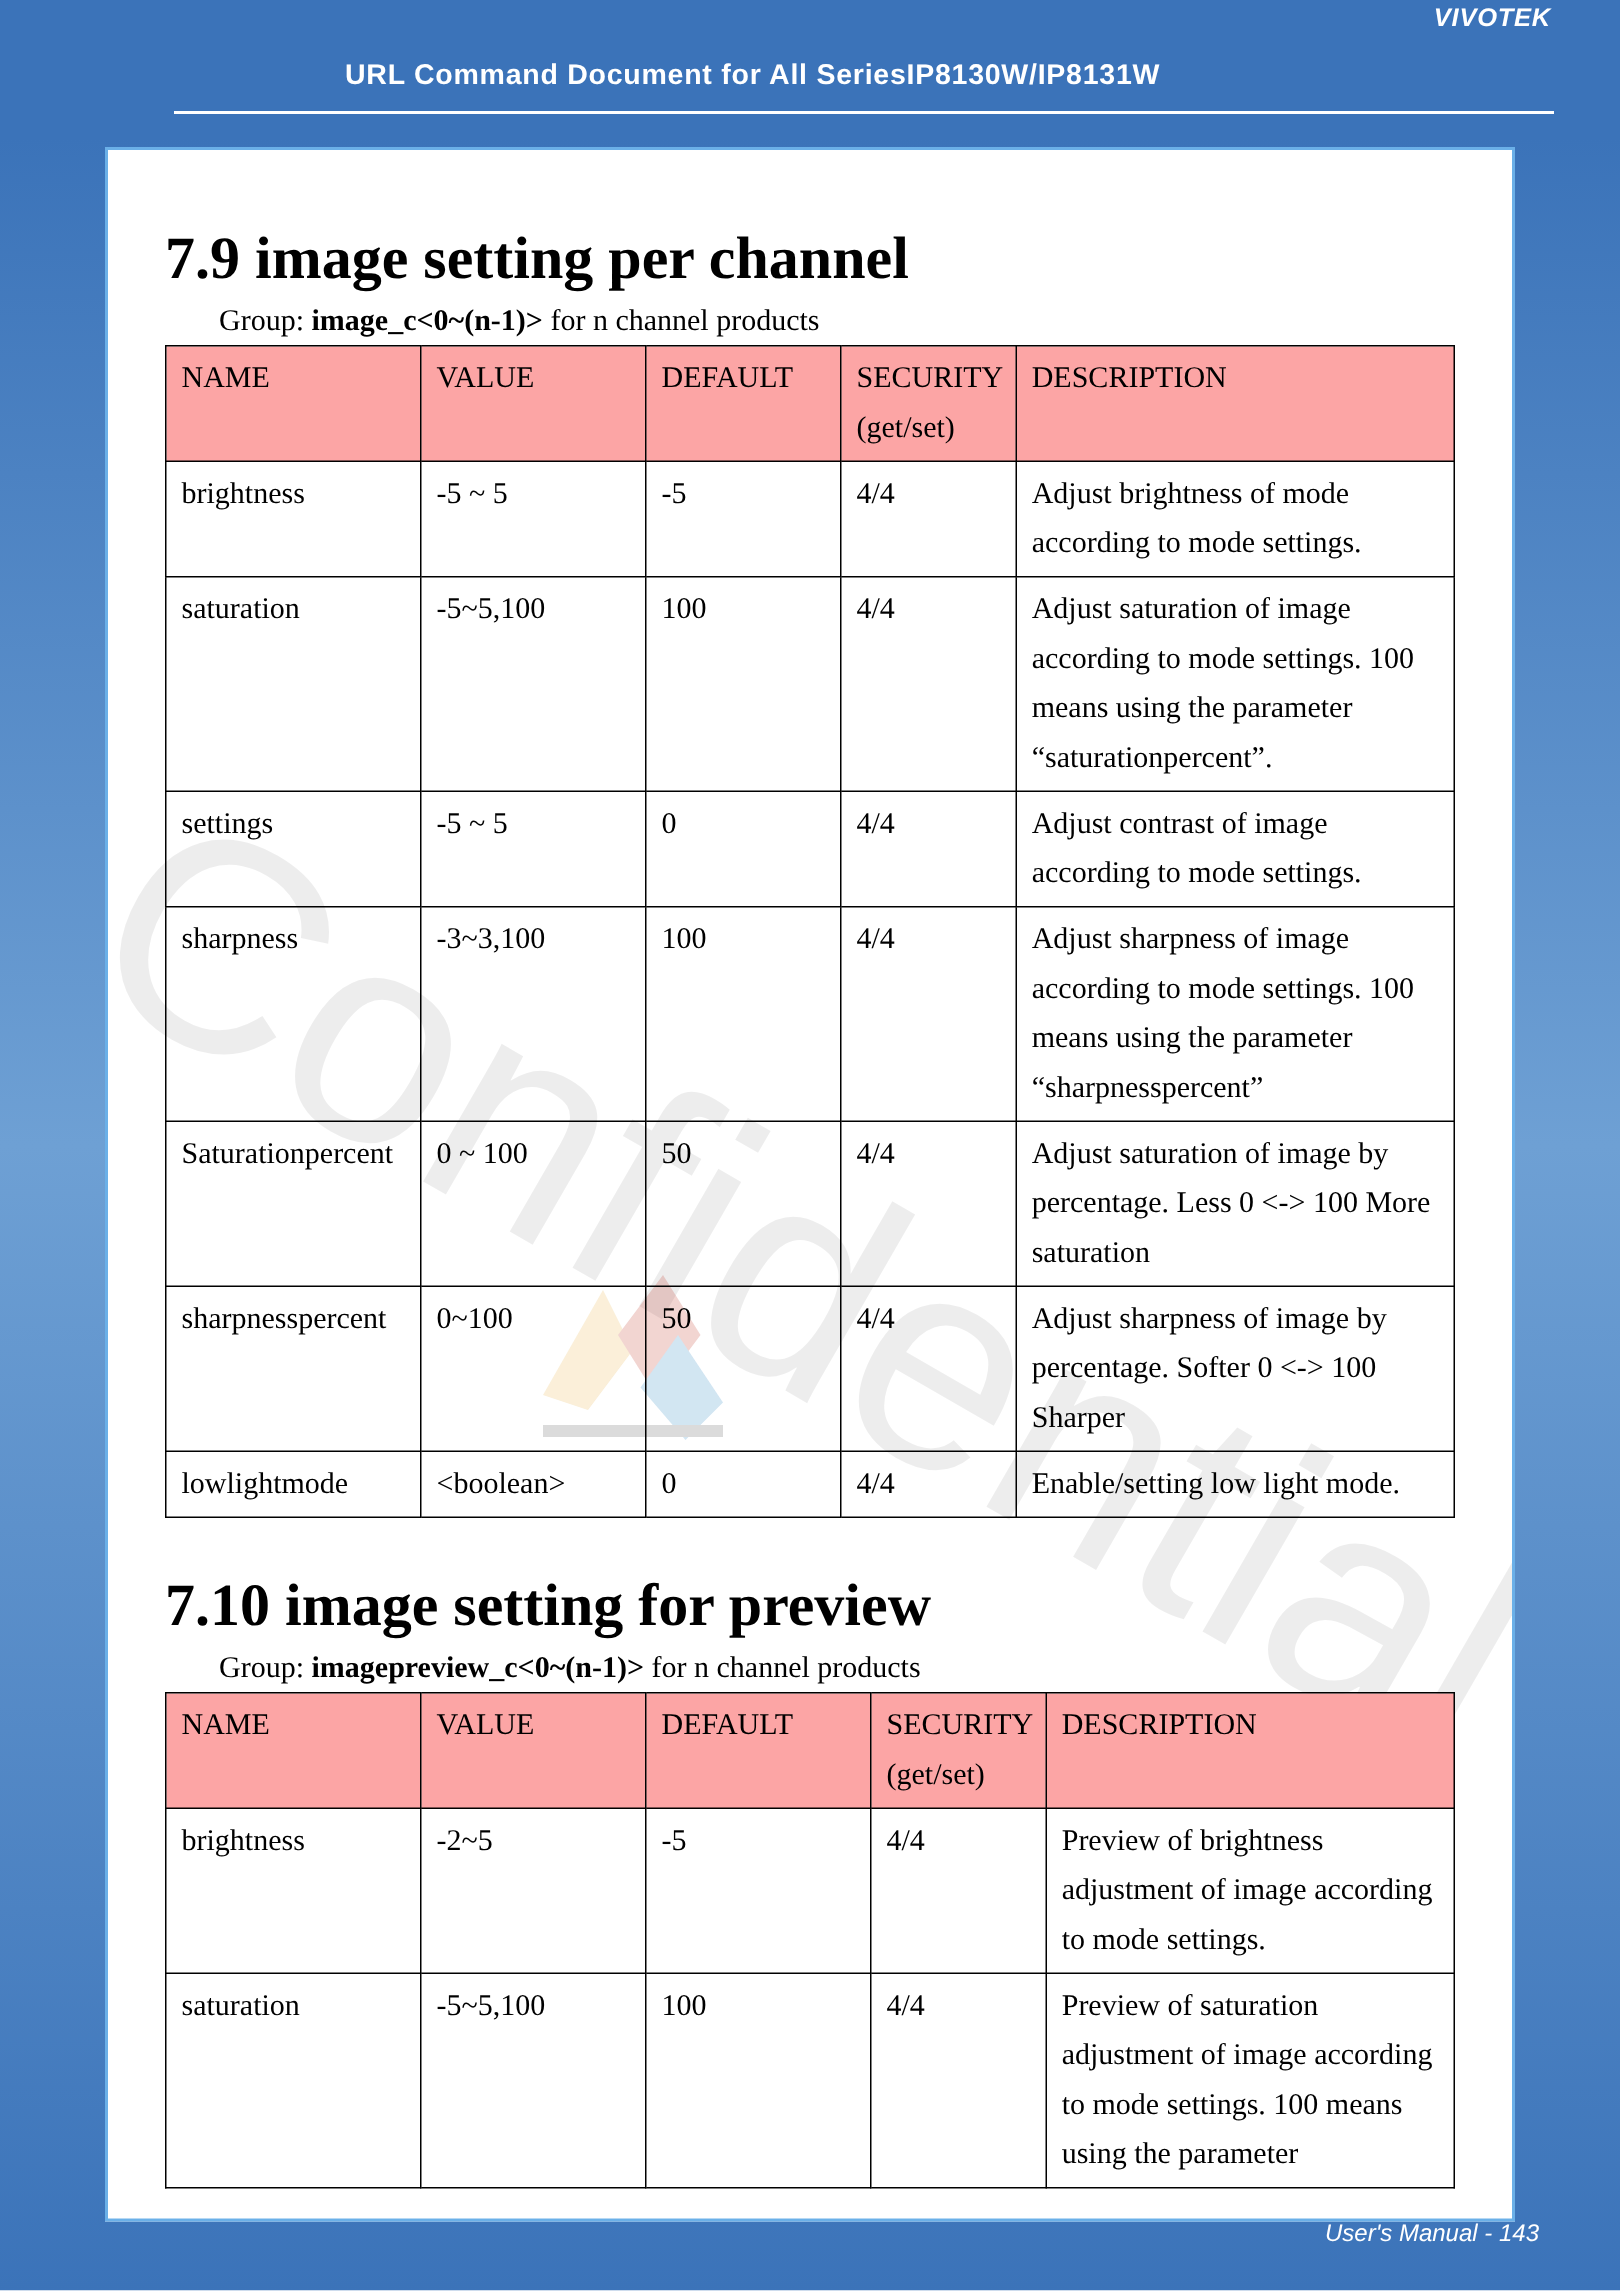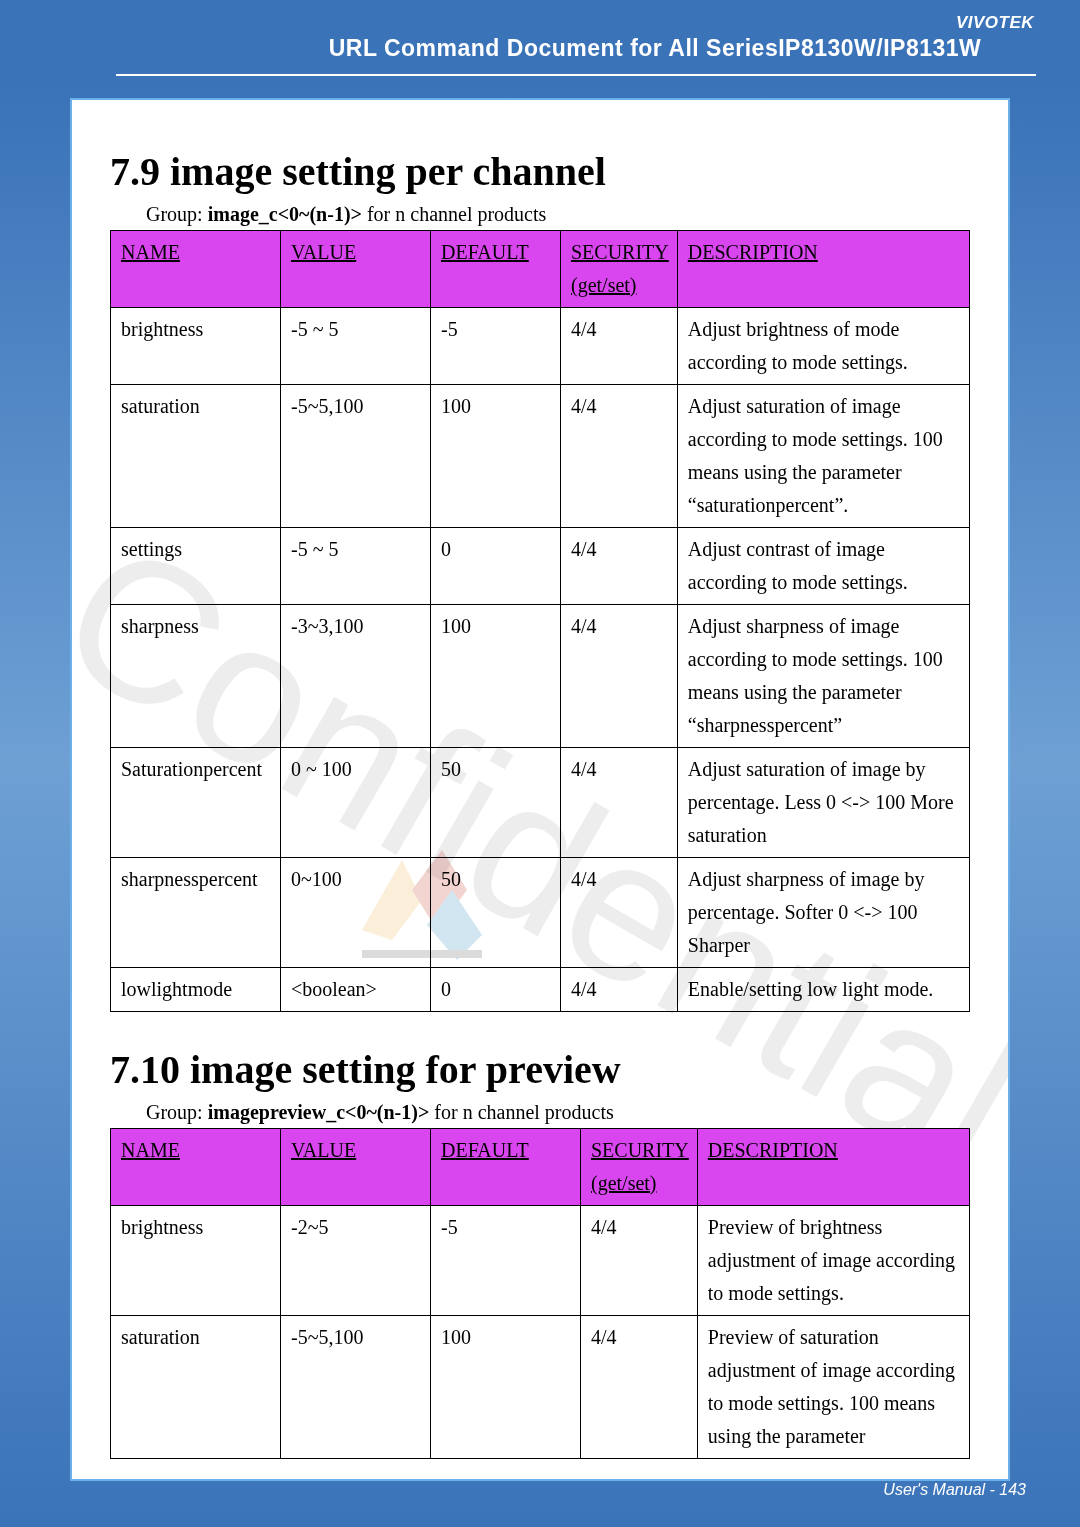--- a/index.html
+++ b/index.html
@@ -9,40 +9,39 @@
     background: #fff;
     font-family: "Times New Roman", Times, serif;
     position: relative;
   }
   .header-band {
     height: 74px;
     position: relative;
   }
   .brand {
     position: absolute;
-    top: 13px;
+    top: 2px;
     right: 46px;
     color: #fff;
     font-family: Arial, sans-serif;
     font-style: italic;
     font-weight: bold;
     font-size: 17px;
     letter-spacing: 0.5px;
     margin-left: 24px;
   }
   .doc-title {
     position: absolute;
     bottom: 12px;
     left: 0;
     right: 0;
-    text-align: center;
     color: #fff;
     font-family: Arial, sans-serif;
     font-weight: bold;
-    font-size: 23px;
+    font-size: 19px;
     letter-spacing: 0.5px;
     padding-left: 230px;
   }
   .hr-line {
     height: 2px;
     background: #fff;
     margin: 0 44px 0 116px;
   }
   .page-body {
     position: relative;
@@ -102,23 +101,22 @@
     background: transparent;
   }
   table.param th, table.param td {
     border: 1px solid #000;
     padding: 5px 8px 5px 10px;
     text-align: left;
     vertical-align: top;
     line-height: 1.65;
   }
   table.param th {
-    background: #d946ef;
+    background: #fca5a5;
     font-weight: normal;
-    text-decoration: underline;
   }
   .col-name   { width: 170px; }
   .col-value  { width: 150px; }
   .col-default{ width: 130px; }
   .col-sec    { width: 115px; }
   .footer {
     position: absolute;
     bottom: 28px;
     right: 54px;
     color: #fff;

